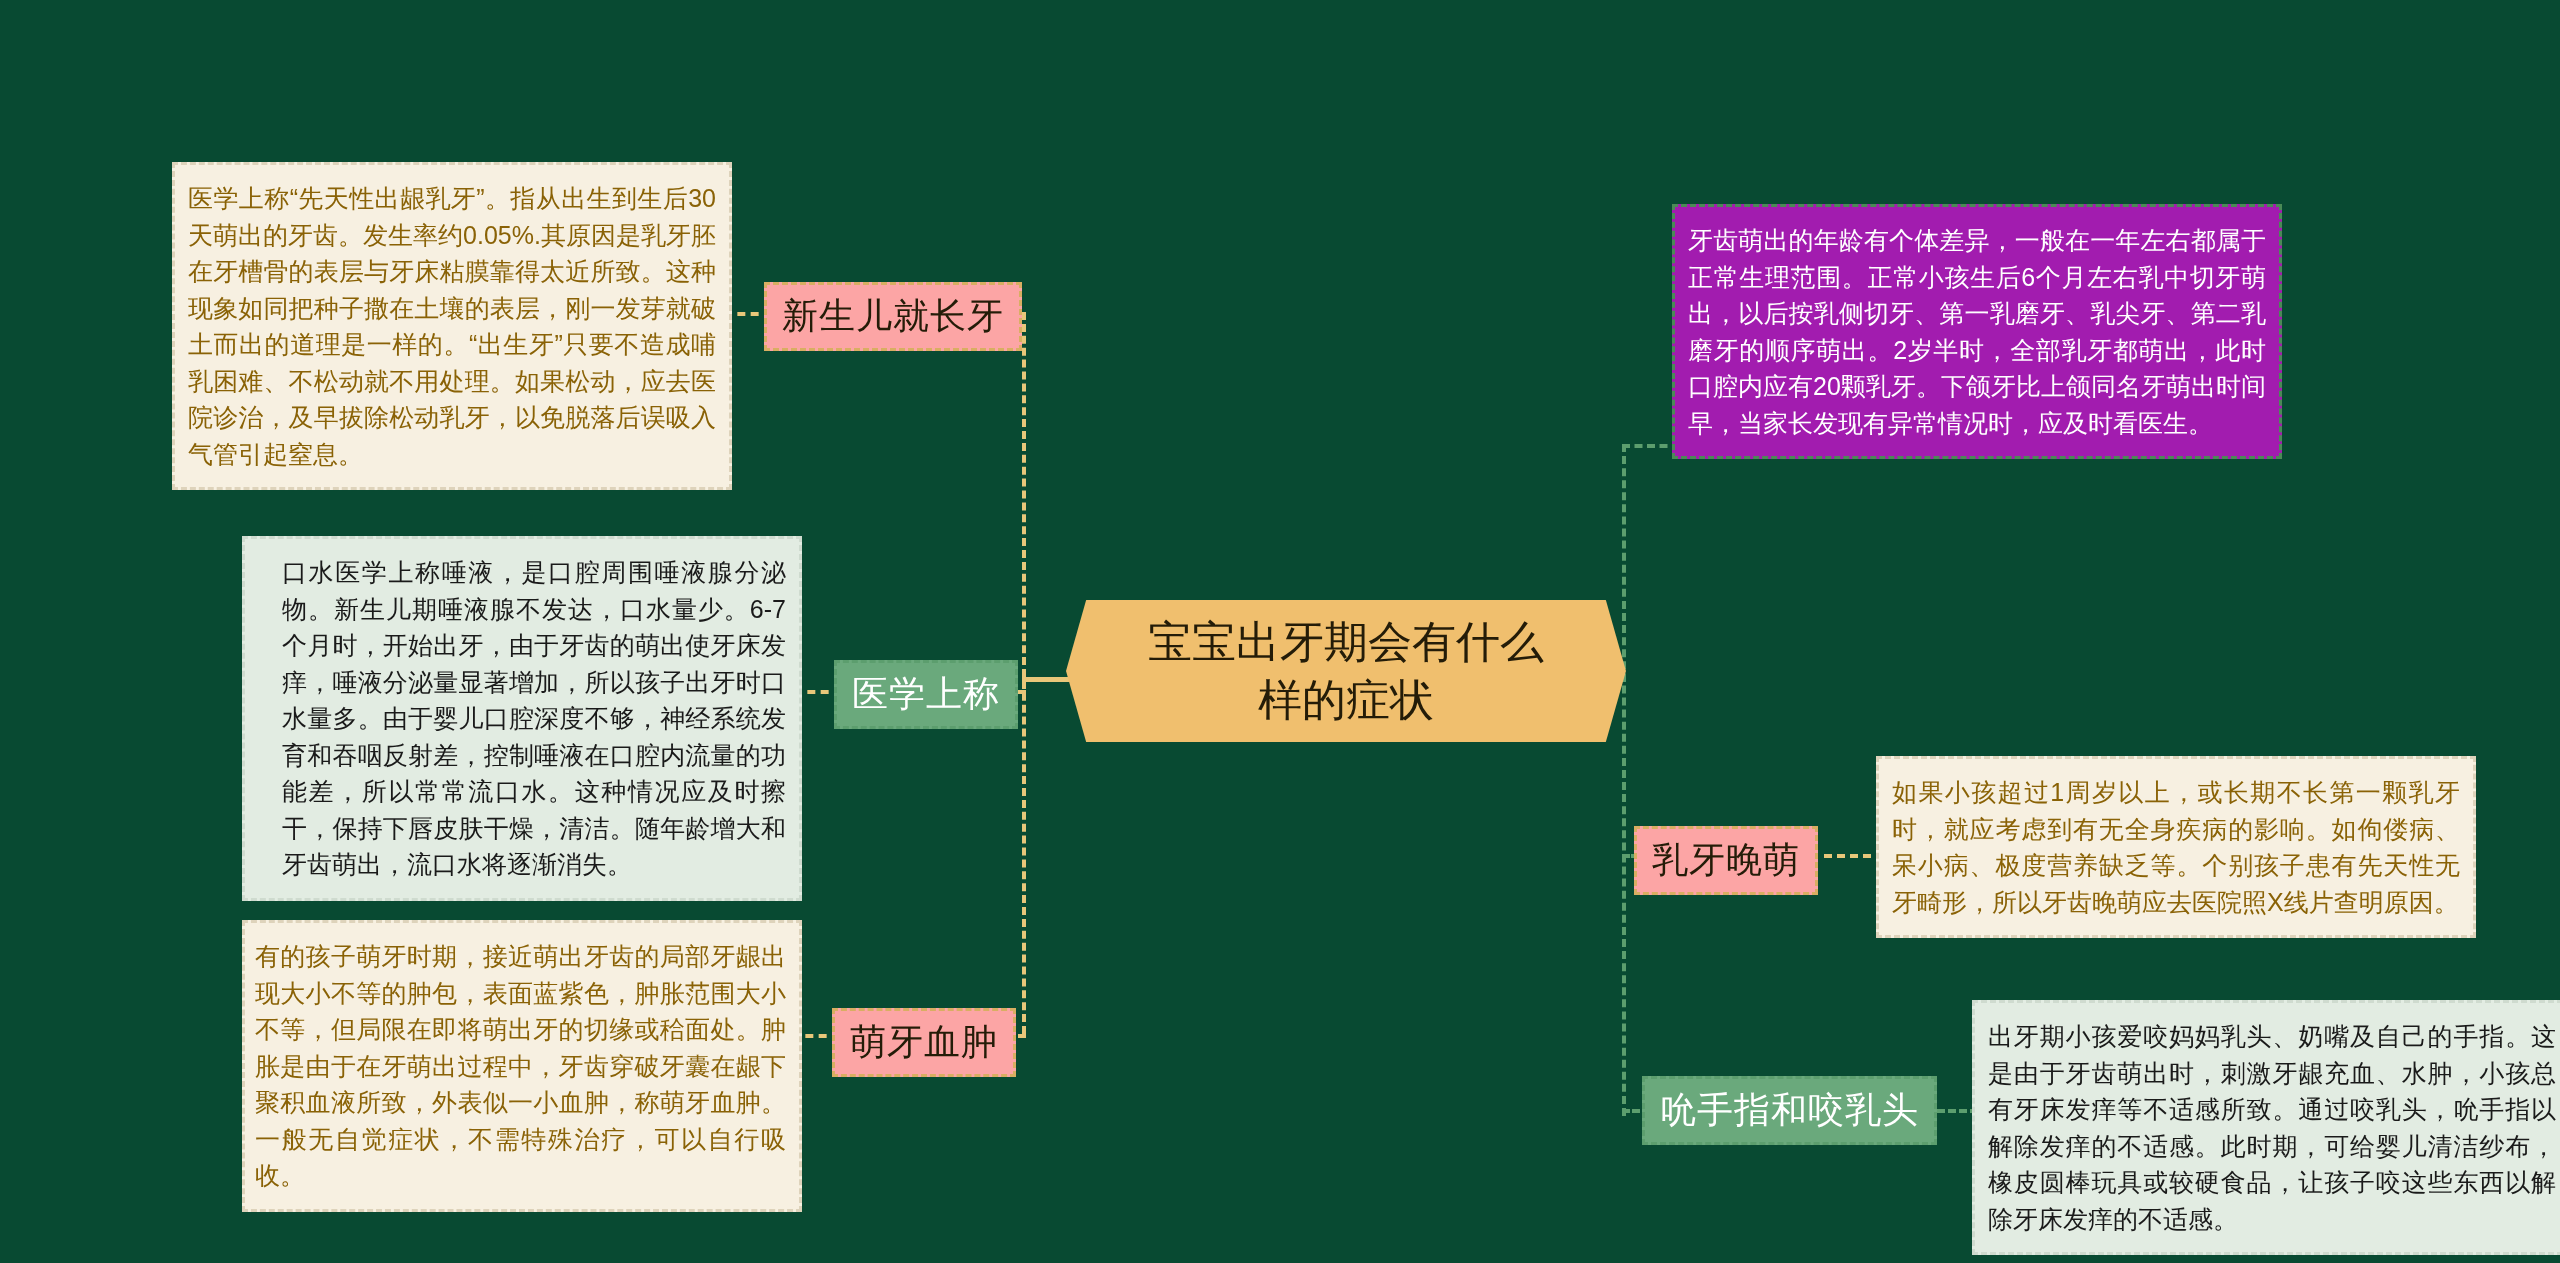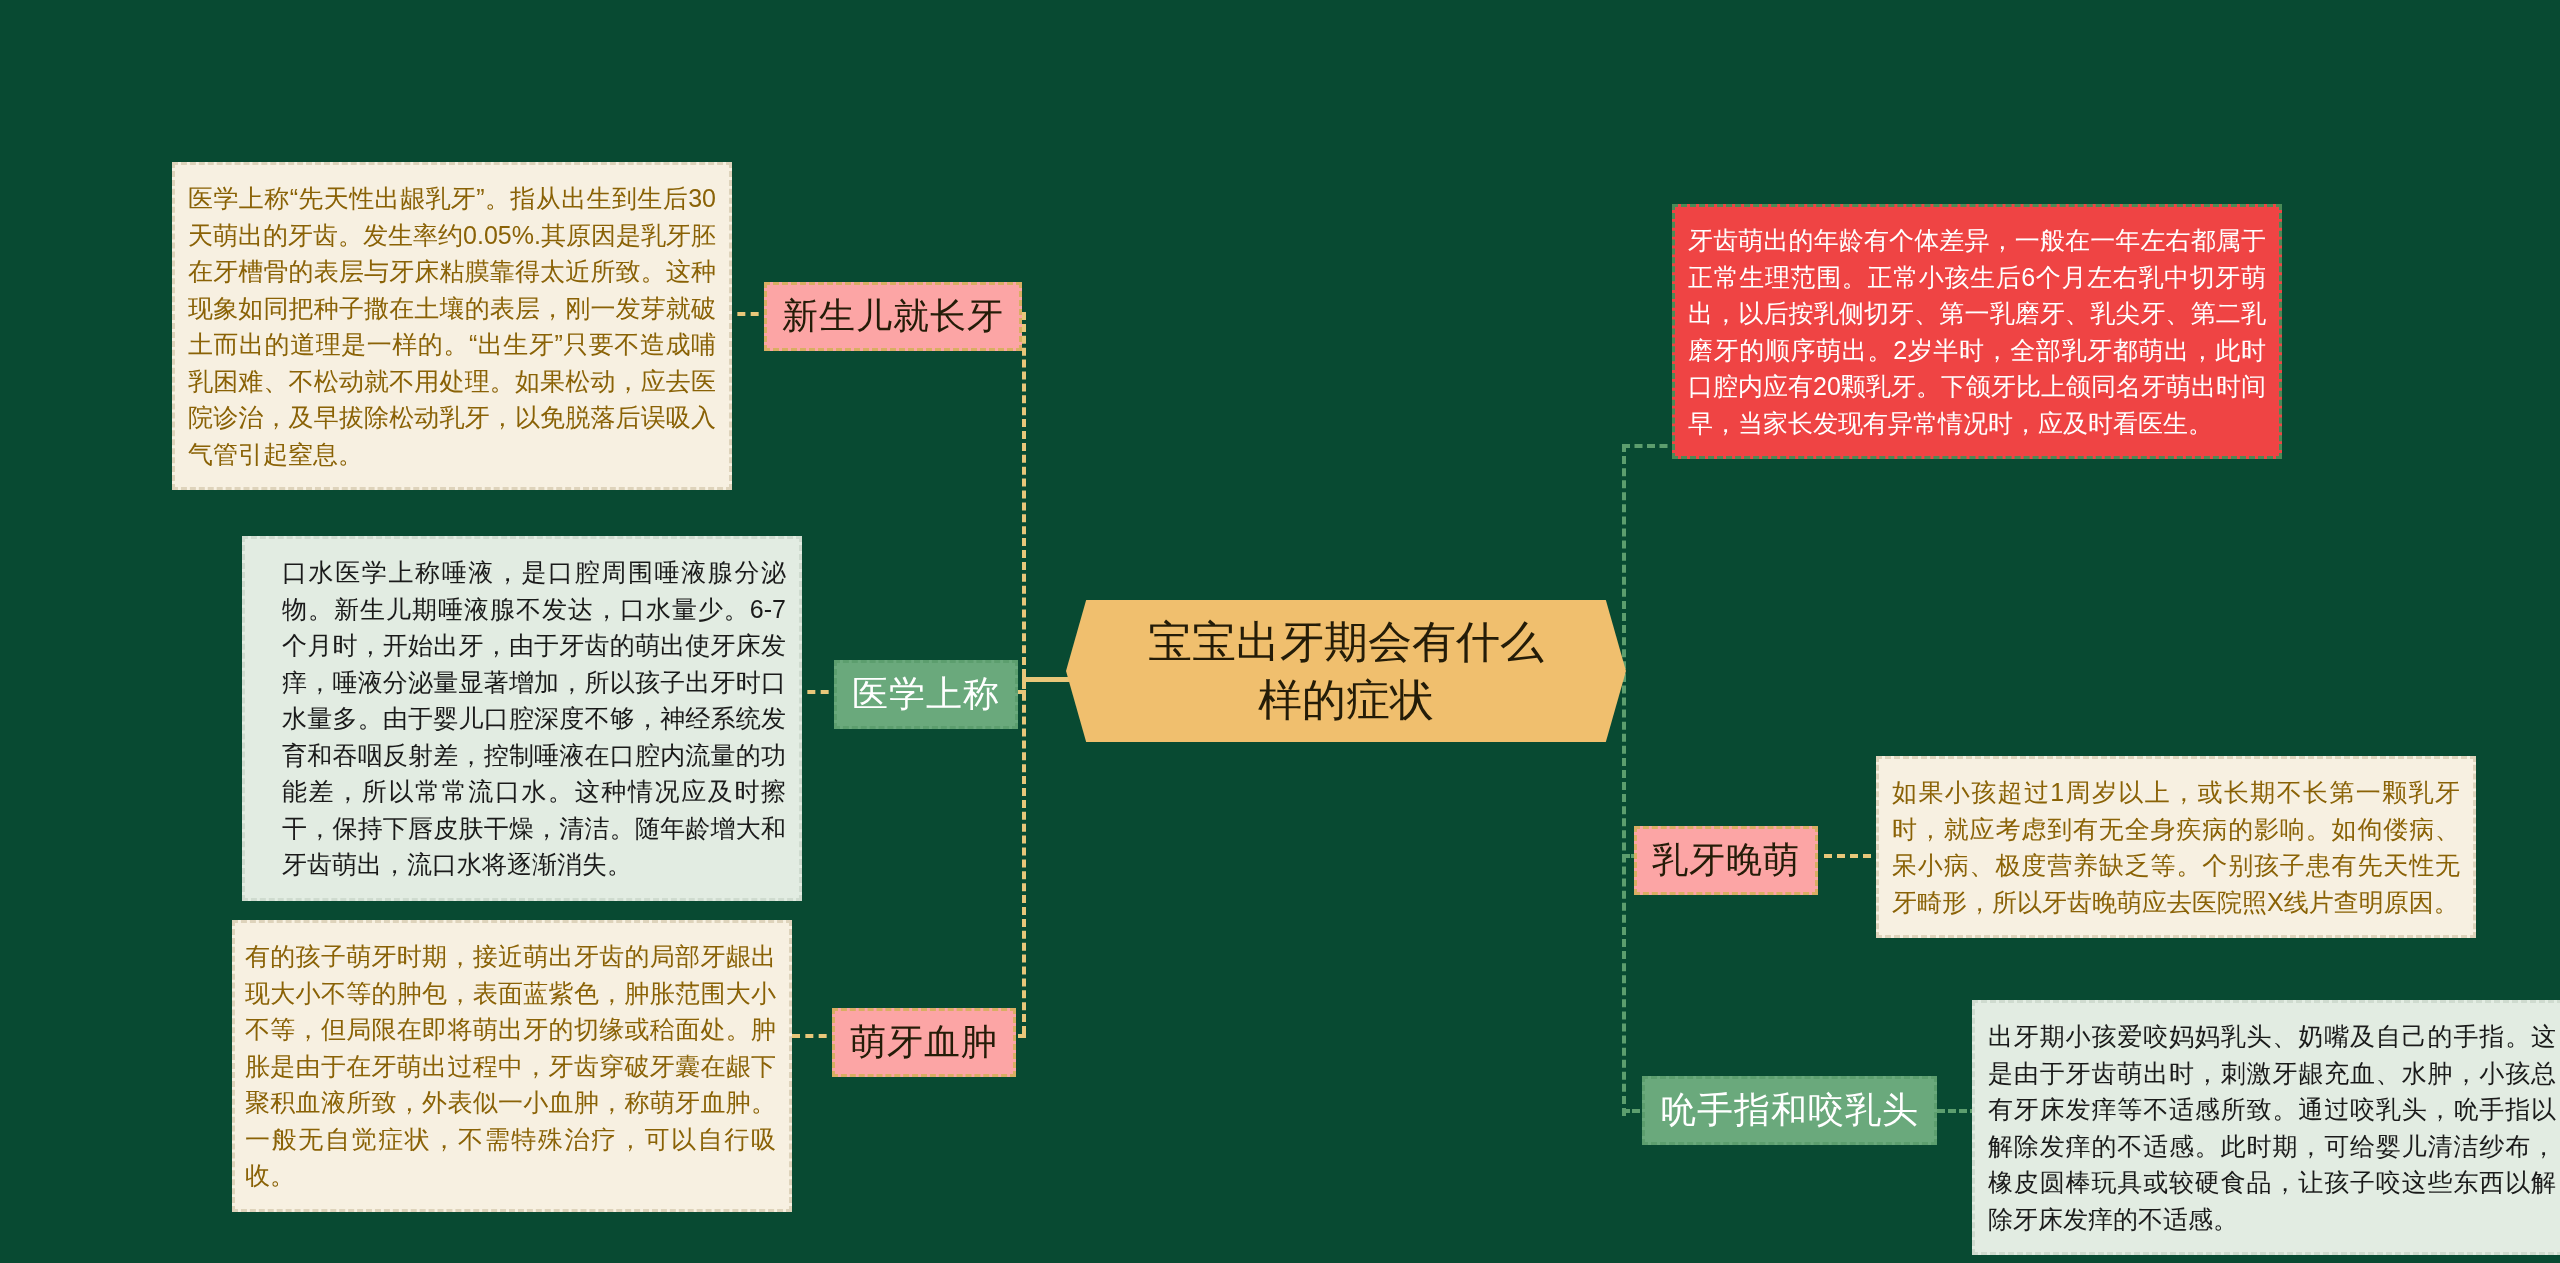--- a/index.html
+++ b/index.html
@@ -50,26 +50,26 @@
     position: absolute;
     font-size: 25px;
     line-height: 1.46;
     padding: 18px 16px;
     text-align: justify;
     text-justify: inter-ideograph;
     word-break: break-all;
   }
   .note.cream { background: #f7f0e1; color: #8a6206; outline: 3px dashed #ded3bb; outline-offset: -3px; }
   .note.mint  { background: #e2ece2; color: #1a1a1a; outline: 3px dashed #cfdbcf; outline-offset: -3px; }
-  .note.green-fill { background: #ef4444; color: #ffffff; outline: 3px dashed #4b8a56; outline-offset: -3px; }
+  .note.green-fill { background: #a21caf; color: #ffffff; outline: 3px dashed #4b8a56; outline-offset: -3px; }
 
   
   #note-newborn  { left:108px;  top:98px;   width:560px; }
   #note-saliva   { left:178px;  top:472px;  width:560px;padding-left:40px; }
-  #note-hematoma { left:168px;  top:856px;  width:560px;padding-left:13px; }
+  #note-hematoma { left:178px;  top:856px;  width:560px;padding-left:13px; }
   #note-eruption { left:1608px; top:140px;  width:610px; }
   #note-late     { left:1812px; top:692px;  width:600px; }
   #note-suck     { left:1908px; top:936px;  width:600px; }
 
   #chip-newborn  { left:700px;  top:218px;  }
   #chip-saliva   { left:770px;  top:596px;  }
   #chip-hematoma { left:768px;  top:944px;  }
   #chip-late     { left:1570px; top:762px;  }
   #chip-suck     { left:1578px; top:1012px; }
 

